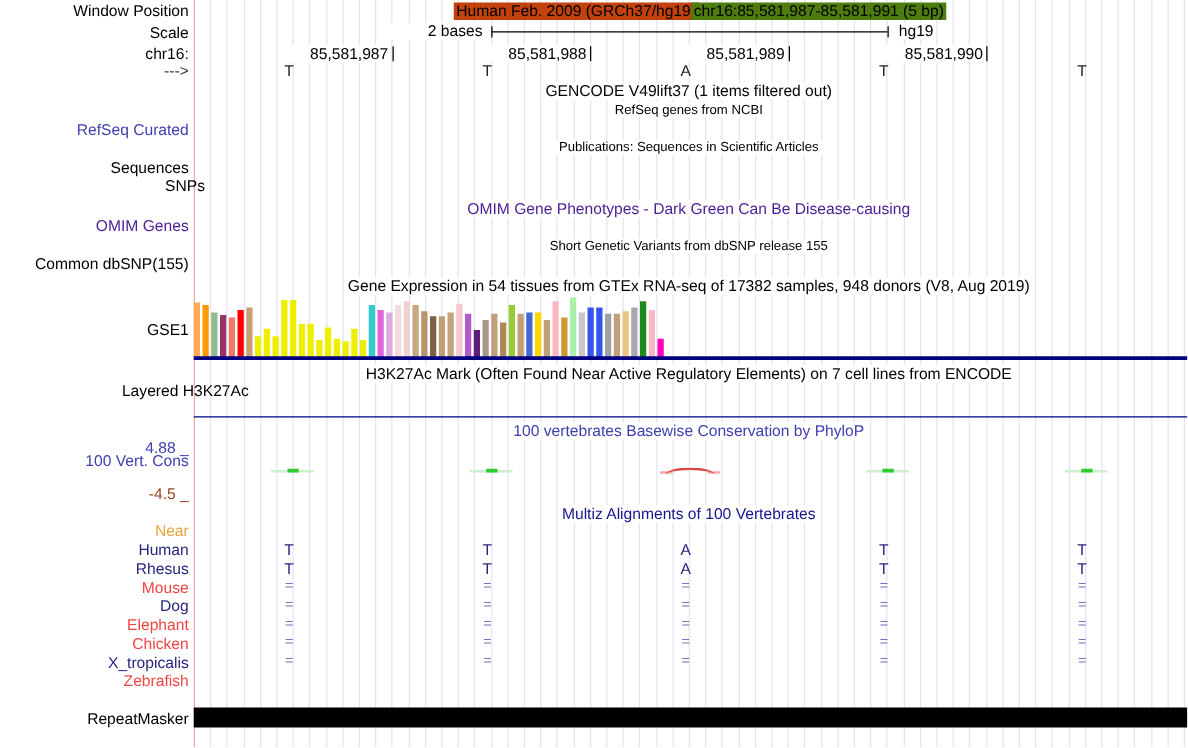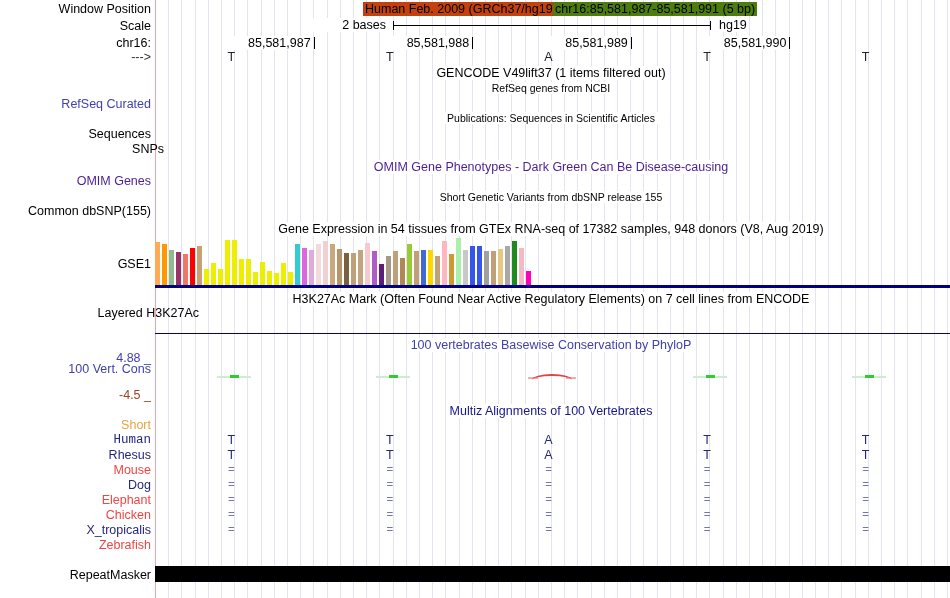--- a/index.html
+++ b/index.html
@@ -225,22 +225,22 @@
       <div class="cons-arc" style="left: 531.5px; top: 374px;"></div>
       <div class="cons-wing" style="left: 693.1px; top: 376px; width: 34px;"></div>
       <div class="cons-core" style="left: 706.1px; top: 375px; width: 9px;"></div>
       <div class="cons-wing" style="left: 851.7px; top: 376px; width: 34px;"></div>
       <div class="cons-core" style="left: 864.7px; top: 375px; width: 9px;"></div>
     </div>
   <div class="leftlab maroon" style="top:388px;">-4.5 _</div>
 
   <div class="ctitle navy" style="top:404px;">Multiz Alignments of 100 Vertebrates</div>
   <div id="multiz-rows">
-      <div class="leftlab gaps-orange" style="top: 418px;">Short</div>
-      <div class="leftlab species-navy" style="top: 433px; font-family: Liberation Mono, monospace;">Human</div>
+      <div class="leftlab gaps-orange" style="top: 418px;">Near</div>
+      <div class="leftlab species-navy" style="top: 433px;">Human</div>
       <div class="mz-cell mz-base" style="left: 231.3px; top: 433px;">T</div>
       <div class="mz-cell mz-base" style="left: 389.9px; top: 433px;">T</div>
       <div class="mz-cell mz-base" style="left: 548.5px; top: 433px;">A</div>
       <div class="mz-cell mz-base" style="left: 707.1px; top: 433px;">T</div>
       <div class="mz-cell mz-base" style="left: 865.7px; top: 433px;">T</div>
       <div class="leftlab species-navy" style="top: 448px;">Rhesus</div>
       <div class="mz-cell mz-base" style="left: 231.3px; top: 448px;">T</div>
       <div class="mz-cell mz-base" style="left: 389.9px; top: 448px;">T</div>
       <div class="mz-cell mz-base" style="left: 548.5px; top: 448px;">A</div>
       <div class="mz-cell mz-base" style="left: 707.1px; top: 448px;">T</div>

